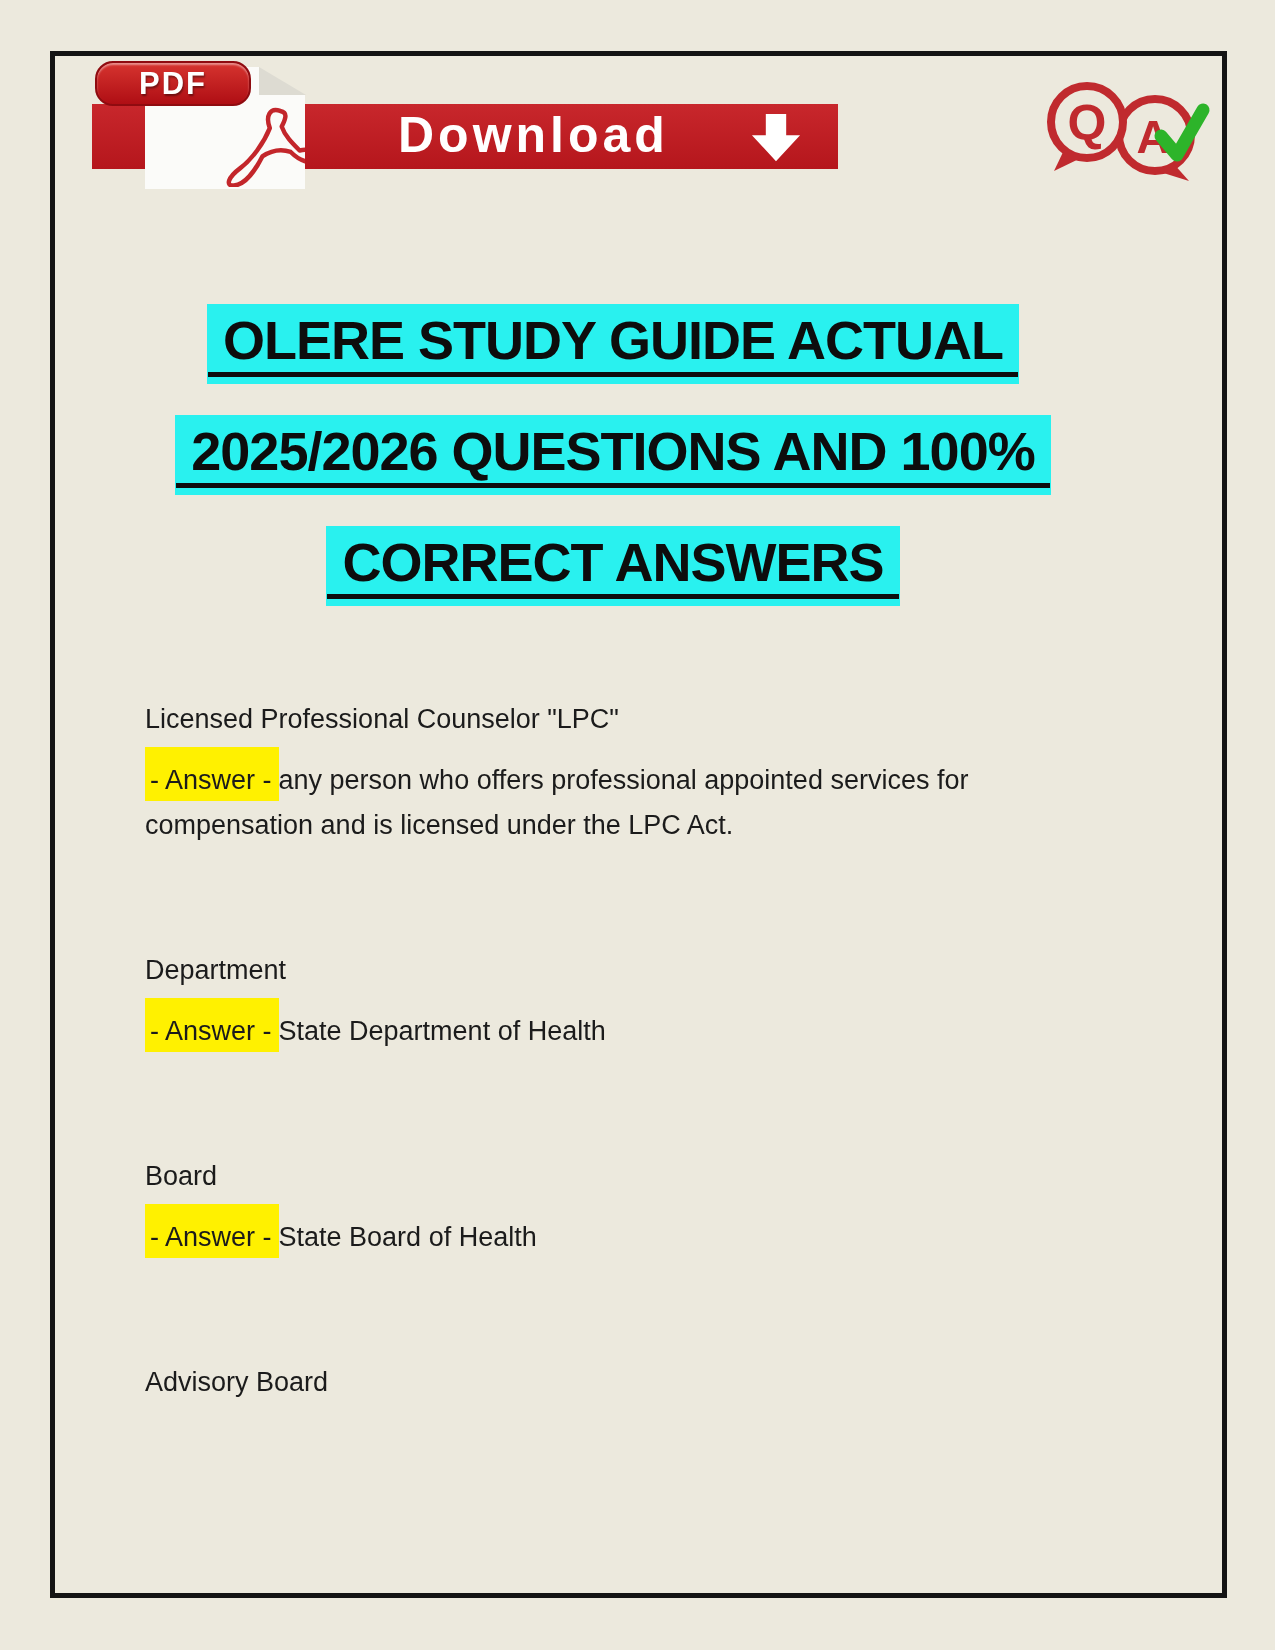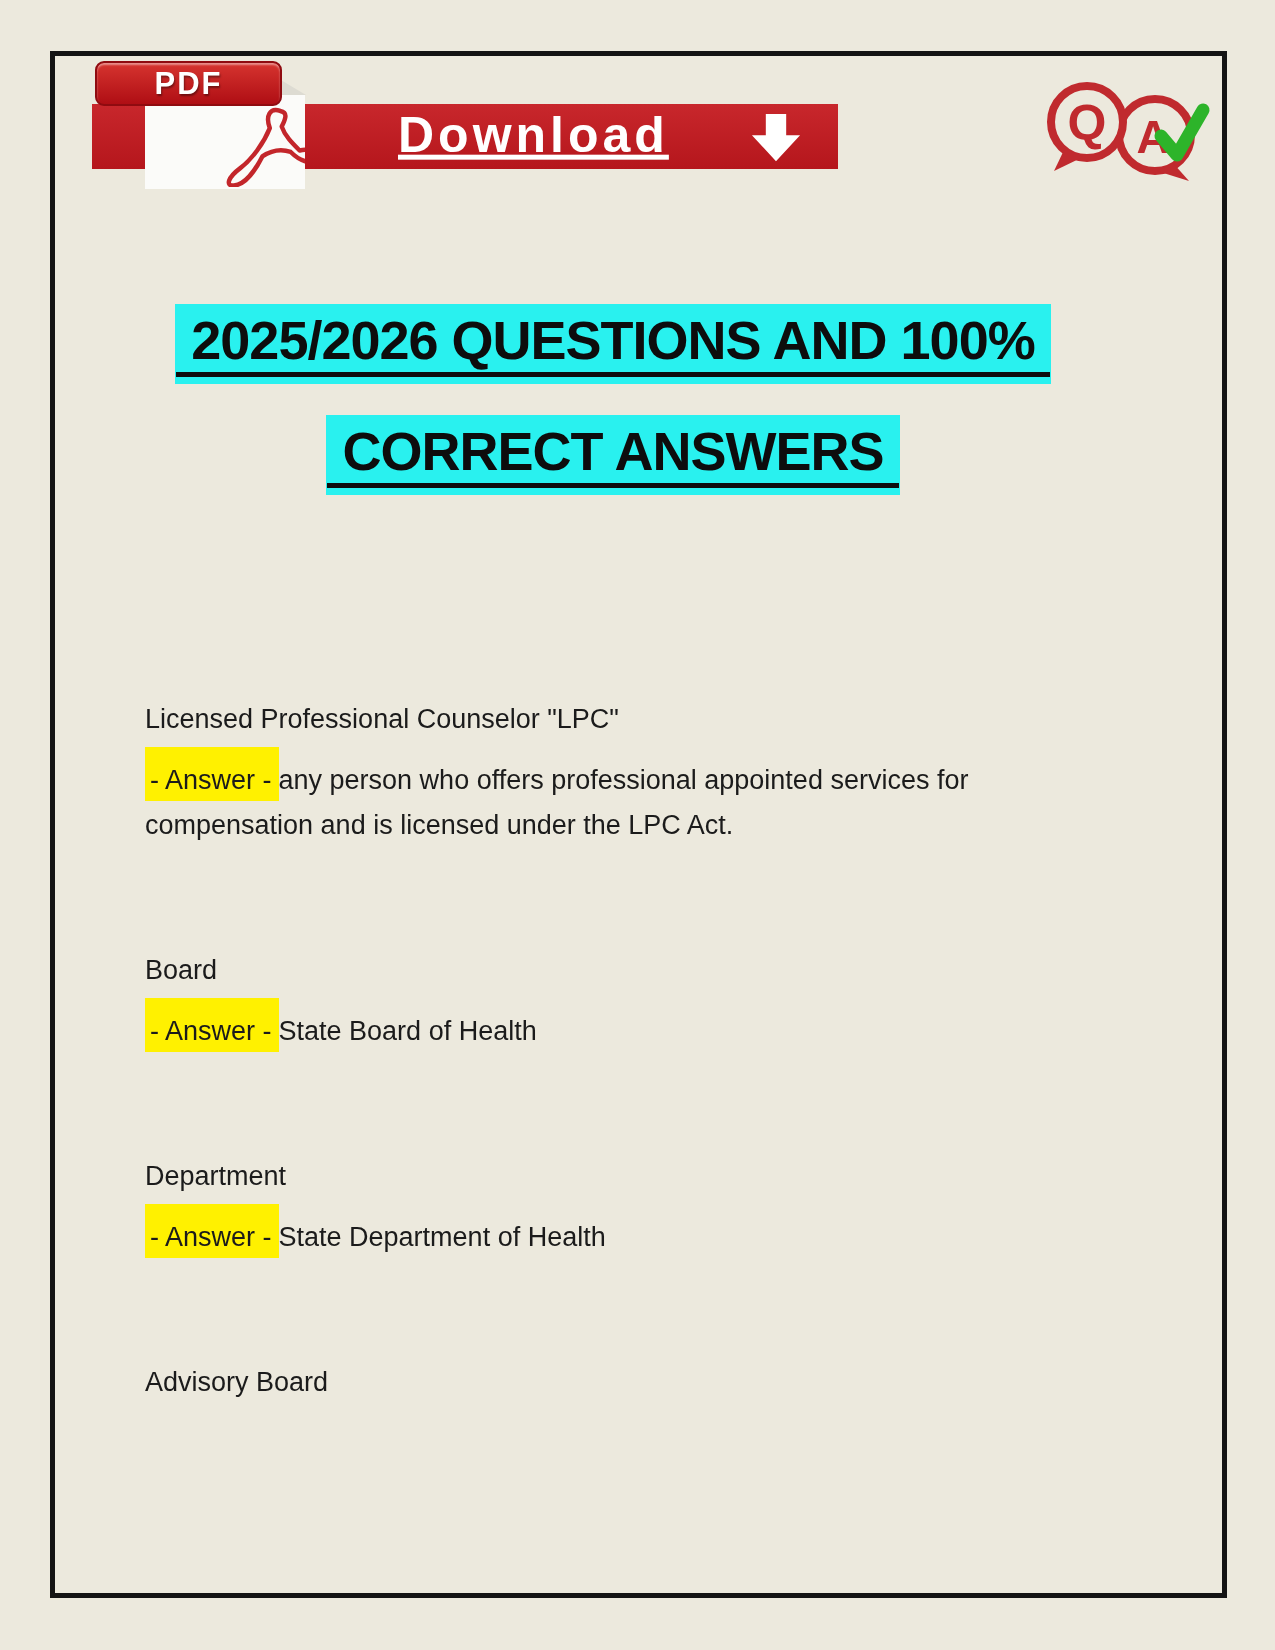--- a/index.html
+++ b/index.html
@@ -33,21 +33,20 @@
     align-items: center;
   }
   .dl-label {
     position: absolute;
     left: 306px; top: 50%;
     transform: translateY(-54%);
     color: #ffffff;
     font-size: 50px;
     font-weight: bold;
     letter-spacing: 4px;
-    text-decoration: underline;
   }
   .dl-arrow {
     position: absolute;
     left: 652px; top: 9px;
   }
   .pdf-page {
     position: absolute;
     left: 53px; top: 6px;
     width: 160px; height: 122px;
     background: #fbfbf9;
@@ -61,24 +60,24 @@
     border-left: 47px solid #dddbd2;
     border-top: 28px solid #ece9dd;
   }
   .pdf-swirl {
     position: absolute;
     left: 58px; top: 38px;
   }
   .pdf-ribbon {
     position: absolute;
     left: 3px; top: 0;
-    width: 187px; height: 45px;
+    width: 156px; height: 45px;
     background: linear-gradient(#d6342f, #af0e14);
     border: 2px solid #8f0b10;
-    border-radius: 9px;
+    border-radius: 18px;
     box-shadow: inset 0 2px 2px rgba(255,255,255,.45);
     display: flex; align-items: center; justify-content: center;
   }
   .pdf-ribbon span {
     color: #ffffff;
     font-size: 31px;
     font-weight: bold;
     letter-spacing: 2px;
     text-shadow: 1px 2px 2px rgba(0,0,0,.4);
   }
@@ -166,39 +165,40 @@
     <g>
       <circle cx="50" cy="44" r="36" fill="#ece9dd" stroke="#c02a2e" stroke-width="8"></circle>
       <path d="M28 70 L17 93 L46 79 Z" fill="#c02a2e"></path>
       <text x="50" y="62" font-size="50" fill="#c02a2e" text-anchor="middle">Q</text>
     </g>
     <text x="116" y="75" font-size="46" fill="#c02a2e" text-anchor="middle">A</text>
     <path d="M124 58 L140 77 L166 32" fill="none" stroke="#2db42a" stroke-width="13" stroke-linecap="round" stroke-linejoin="round"></path>
   </svg>
 
   <div class="title-block">
+    <div class="title-line"><span class="hl-cyan">OLERE STUDY GUIDE ACTUAL</span></div>
     <div class="title-line"><span class="hl-cyan">2025/2026 QUESTIONS AND 100%</span></div>
     <div class="title-line"><span class="hl-cyan">CORRECT ANSWERS</span></div>
   </div>
 
   <div class="content">
 
     <div class="qa-item">
       <div class="question">Licensed Professional Counselor "LPC"</div>
       <div class="answer"><span class="hl-yellow">- Answer -</span><span>any person who offers professional appointed services for compensation and is licensed under the LPC Act.</span></div>
     </div>
 
     <div class="qa-item">
+      <div class="question">Department</div>
+      <div class="answer"><span class="hl-yellow">- Answer -</span><span>State Department of Health</span></div>
+    </div>
+
+    <div class="qa-item">
       <div class="question">Board</div>
       <div class="answer"><span class="hl-yellow">- Answer -</span><span>State Board of Health</span></div>
     </div>
 
     <div class="qa-item">
-      <div class="question">Department</div>
-      <div class="answer"><span class="hl-yellow">- Answer -</span><span>State Department of Health</span></div>
-    </div>
-
-    <div class="qa-item">
       <div class="question">Advisory Board</div>
     </div>
 
   </div>
 </div>
 
 </body></html>

